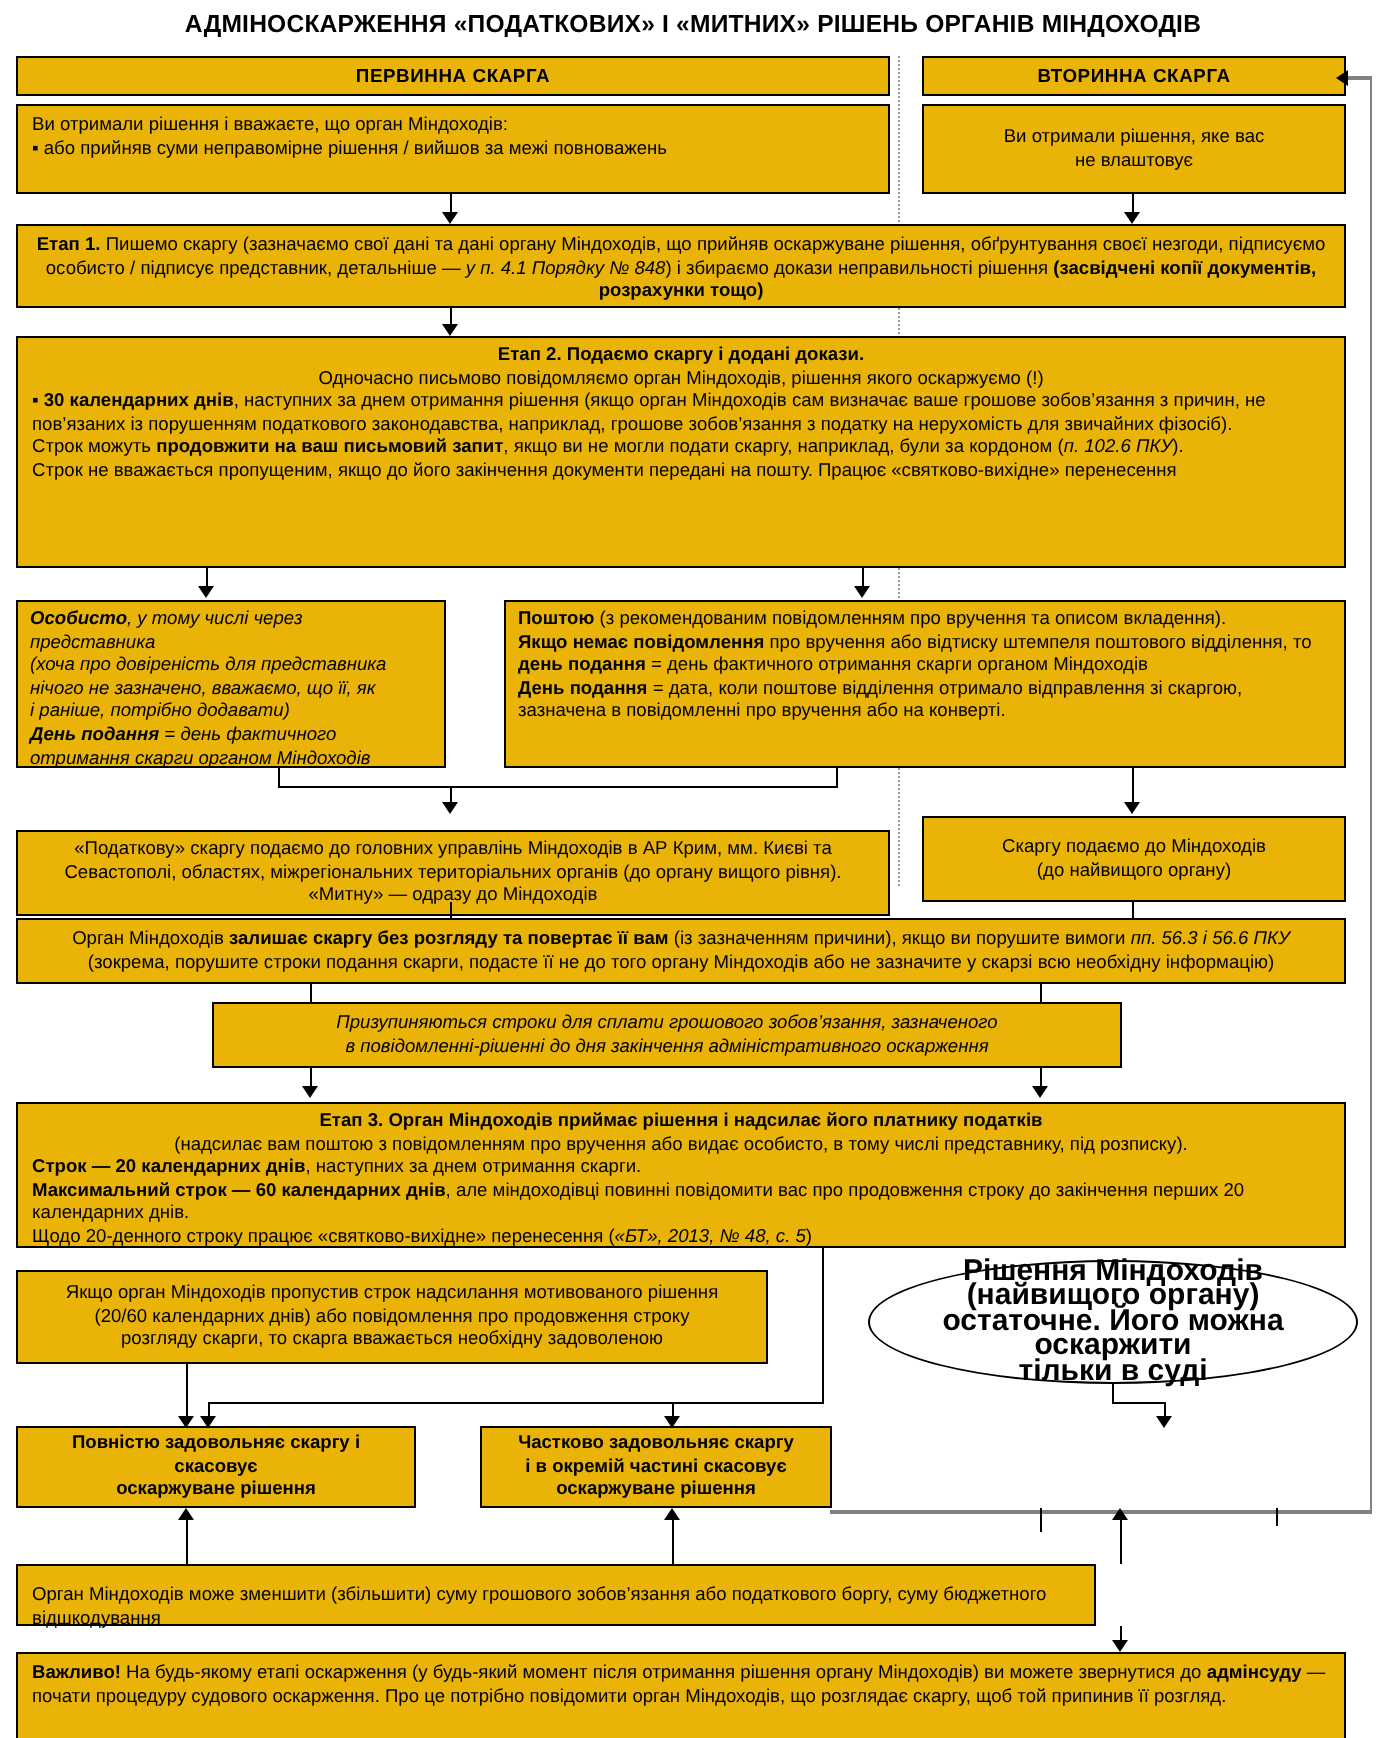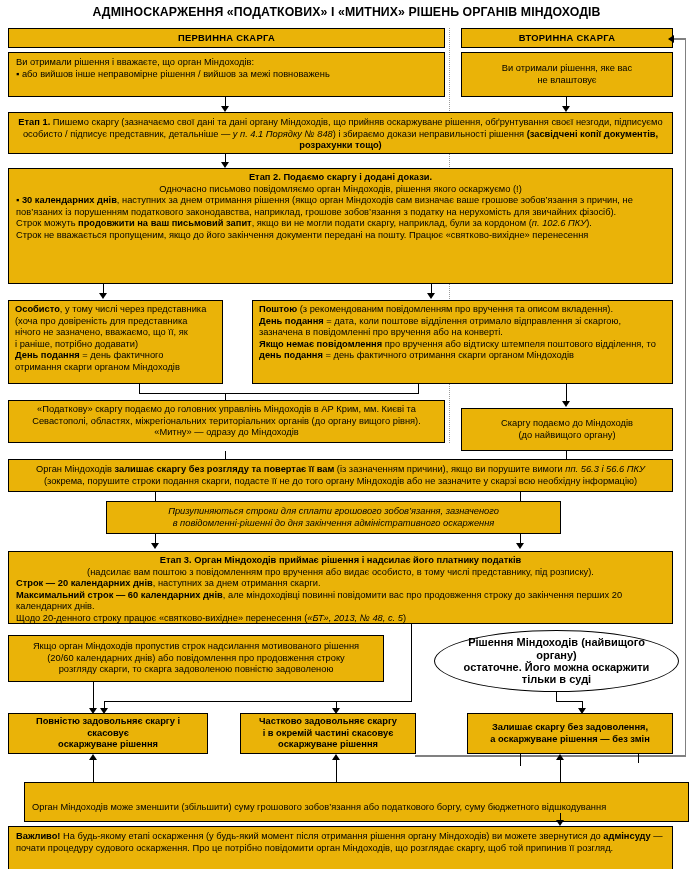--- a/index.html
+++ b/index.html
@@ -75,21 +75,21 @@
     border-left:1.3px dotted #9a9a9a;
   }
   .ellipse{
     position:absolute;
     border:1.4px solid #000;
     border-radius:50%;
     background:#fff;
     box-sizing:border-box;
     display:flex;align-items:center;justify-content:center;
     text-align:center;
-    font-size:11px;
+    font-size:15px;
     line-height:12.4px;
     font-weight:bold;
   }
   .bullet{ display:block; }
 </style>
 </head>
 <body>
 
 <div id="canvas">
 
@@ -100,21 +100,21 @@
   <div class="box hdr" style="left:8px;top:28px;width:437px;height:20px;">
     <span>ПЕРВИННА СКАРГА</span>
   </div>
 
   <div class="box hdr" style="left:461px;top:28px;width:212px;height:20px;">
     <span>ВТОРИННА СКАРГА</span>
   </div>
 
   <div class="box" style="left:8px;top:52px;width:437px;height:45px;padding:4px 7px;">
     <span class="bullet">Ви отримали рішення і вважаєте, що орган Міндоходів:</span>
-    <span class="bullet">▪ або вийшов інше неправомірне рішення / вийшов за межі повноважень</span>
+    <span class="bullet">▪ або прийняв суми неправомірне рішення / вийшов за межі повноважень</span>
   </div>
 
   <div class="box ctr" style="left:461px;top:52px;width:212px;height:45px;">
     <div class="vflex">
       <span class="bullet">Ви отримали рішення, яке вас</span>
       <span class="bullet">не влаштовує</span>
     </div>
   </div>
 
   <div class="ln vl" style="left:225px;top:97px;height:11px;"></div>
@@ -137,47 +137,47 @@
     <div><span>Строк можуть </span><span class="b">продовжити на ваш письмовий запит</span><span>, якщо ви не могли подати скаргу, наприклад, були за кордоном (</span><span class="i">п. 102.6 ПКУ</span><span>).</span></div>
     <div>Строк не вважається пропущеним, якщо до його закінчення документи передані на пошту. Працює «святково-вихідне» перенесення</div>
   </div>
 
   <div class="ln vl" style="left:103px;top:284px;height:11px;"></div>
   <div class="arw" style="left:99px;top:293px;"></div>
 
   <div class="ln vl" style="left:431px;top:284px;height:11px;"></div>
   <div class="arw" style="left:427px;top:293px;"></div>
 
-  <div class="box" style="left:8px;top:300px;width:215px;height:84px;padding:3px 6px;">
+  <div class="box" style="left:8px;top:300px;width:215px;height:84px;padding:3px 6px;font-style:italic;">
     <div><span class="b">Особисто</span><span>, у тому числі через представника</span></div>
     <div>(хоча про довіреність для представника</div>
     <div>нічого не зазначено, вважаємо, що її, як</div>
     <div>і раніше, потрібно додавати)</div>
     <div><span class="b">День подання</span><span> = день фактичного</span></div>
     <div>отримання скарги органом Міндоходів</div>
   </div>
 
   <div class="box" style="left:252px;top:300px;width:421px;height:84px;padding:3px 6px;">
     <div><span class="b">Поштою</span><span> (з рекомендованим повідомленням про вручення та описом вкладення).</span></div>
+    <div><span class="b">Якщо немає повідомлення</span><span> про вручення або відтиску штемпеля поштового відділення, то </span><span class="b">день подання</span><span> = день фактичного отримання скарги органом Міндоходів</span></div>
     <div><span class="b">День подання</span><span> = дата, коли поштове відділення отримало відправлення зі скаргою, зазначена в повідомленні про вручення або на конверті.</span></div>
-    <div><span class="b">Якщо немає повідомлення</span><span> про вручення або відтиску штемпеля поштового відділення, то </span><span class="b">день подання</span><span> = день фактичного отримання скарги органом Міндоходів</span></div>
   </div>
 
   <div class="ln vl" style="left:139px;top:384px;height:10px;"></div>
   <div class="ln hl" style="left:139px;top:393px;width:88px;"></div>
   <div class="ln vl" style="left:225px;top:393px;height:10px;"></div>
   <div class="arw" style="left:221px;top:401px;"></div>
 
   <div class="ln vl" style="left:418px;top:384px;height:10px;"></div>
   <div class="ln hl" style="left:226px;top:393px;width:193px;"></div>
 
   <div class="ln vl" style="left:566px;top:384px;height:19px;"></div>
   <div class="arw" style="left:562px;top:401px;"></div>
 
-  <div class="box ctr" style="left:8px;top:400px;width:437px;height:43px;">
+  <div class="box ctr" style="left:8px;top:415px;width:437px;height:43px;">
     <div class="vflex">
       <span>«Податкову» скаргу подаємо до головних управлінь Міндоходів в АР Крим, мм. Києві та</span>
       <span>Севастополі, областях, міжрегіональних територіальних органів (до органу вищого рівня).</span>
       <span>«Митну» — одразу до Міндоходів</span>
     </div>
   </div>
 
   <div class="box ctr" style="left:461px;top:408px;width:212px;height:43px;">
     <div class="vflex">
       <span>Скаргу подаємо до Міндоходів</span>
@@ -216,21 +216,21 @@
     <div><span class="b">Максимальний строк — 60 календарних днів</span><span>, але міндоходівці повинні повідомити вас про продовження строку до закінчення перших 20 календарних днів.</span></div>
     <div><span>Щодо 20-денного строку працює «святково-вихідне» перенесення (</span><span class="i">«БТ», 2013, № 48, с. 5</span><span>)</span></div>
   </div>
 
   <div class="ln vl" style="left:411px;top:624px;height:78px;"></div>
 
   <div class="box ctr" style="left:8px;top:635px;width:376px;height:47px;">
     <div class="vflex">
       <span>Якщо орган Міндоходів пропустив строк надсилання мотивованого рішення</span>
       <span>(20/60 календарних днів) або повідомлення про продовження строку</span>
-      <span>розгляду скарги, то скарга задоволеною повністю задоволеною</span>
+      <span>розгляду скарги, то скарга вважається необхідну задоволеною</span>
     </div>
   </div>
 
   <div class="ellipse" style="left:434px;top:630px;width:245px;height:62px;padding:0 26px;">
     <div>
       <span class="bullet">Рішення Міндоходів (найвищого органу)</span>
       <span class="bullet">остаточне. Його можна оскаржити</span>
       <span class="bullet">тільки в суді</span>
     </div>
   </div>
@@ -257,44 +257,38 @@
   </div>
 
   <div class="box ctr" style="left:240px;top:713px;width:176px;height:41px;">
     <div class="vflex b">
       <span>Частково задовольняє скаргу</span>
       <span>і в окремій частині скасовує</span>
       <span>оскаржуване рішення</span>
     </div>
   </div>
 
-  <div class="box ctr" style="left:467px;top:713px;width:206px;height:41px;">
-    <div class="vflex b">
-      <span>Залишає скаргу без задоволення,</span>
-      <span>а оскаржуване рішення — без змін</span>
-    </div>
-  </div>
 
   <div class="lnG" style="left:415px;top:755px;width:271px;height:1.5px;"></div>
   <div class="lnG" style="left:684.5px;top:38px;width:1.5px;height:718px;"></div>
   <div class="lnG" style="left:674px;top:38px;width:11px;height:1.5px;"></div>
   <div class="arwL" style="left:668px;top:34.5px;border-right-color:#000;"></div>
   <div class="ln vl" style="left:520px;top:754px;height:12px;"></div>
   <div class="ln vl" style="left:638px;top:754px;height:9px;"></div>
 
   <div class="ln vl" style="left:93px;top:760px;height:22px;"></div>
   <div class="arwU" style="left:89px;top:754px;"></div>
 
   <div class="ln vl" style="left:336px;top:760px;height:22px;"></div>
   <div class="arwU" style="left:332px;top:754px;"></div>
 
   <div class="ln vl" style="left:560px;top:760px;height:22px;"></div>
   <div class="arwU" style="left:556px;top:754px;"></div>
 
-  <div class="box" style="left:24px;top:782px;width:665px;height:31px;padding:19px 7px;">
+  <div class="box" style="left:8px;top:782px;width:540px;height:31px;padding:9px 7px;">
     <div>Орган Міндоходів може зменшити (збільшити) суму грошового зобов’язання або податкового боргу, суму бюджетного відшкодування</div>
   </div>
 
   <div class="ln vl" style="left:560px;top:813px;height:11px;"></div>
   <div class="arw" style="left:556px;top:820px;"></div>
 
   <div class="box" style="left:8px;top:826px;width:665px;height:53px;padding:4px 7px;">
     <span class="b">Важливо!</span><span> На будь-якому етапі оскарження (у будь-який момент після отримання рішення органу Міндоходів) ви можете звернутися до </span><span class="b">адмінсуду</span><span> — почати процедуру судового оскарження. Про це потрібно повідомити орган Міндоходів, що розглядає скаргу, щоб той припинив її розгляд.</span>
   </div>
 

